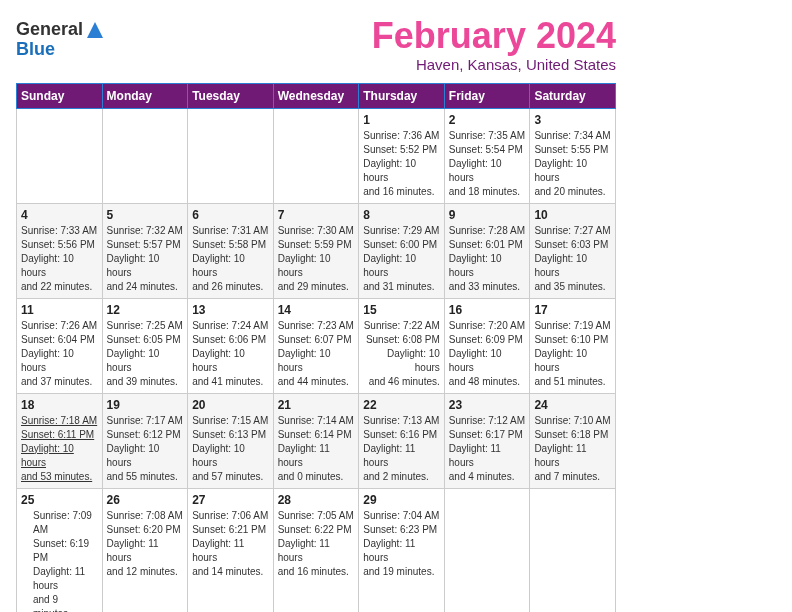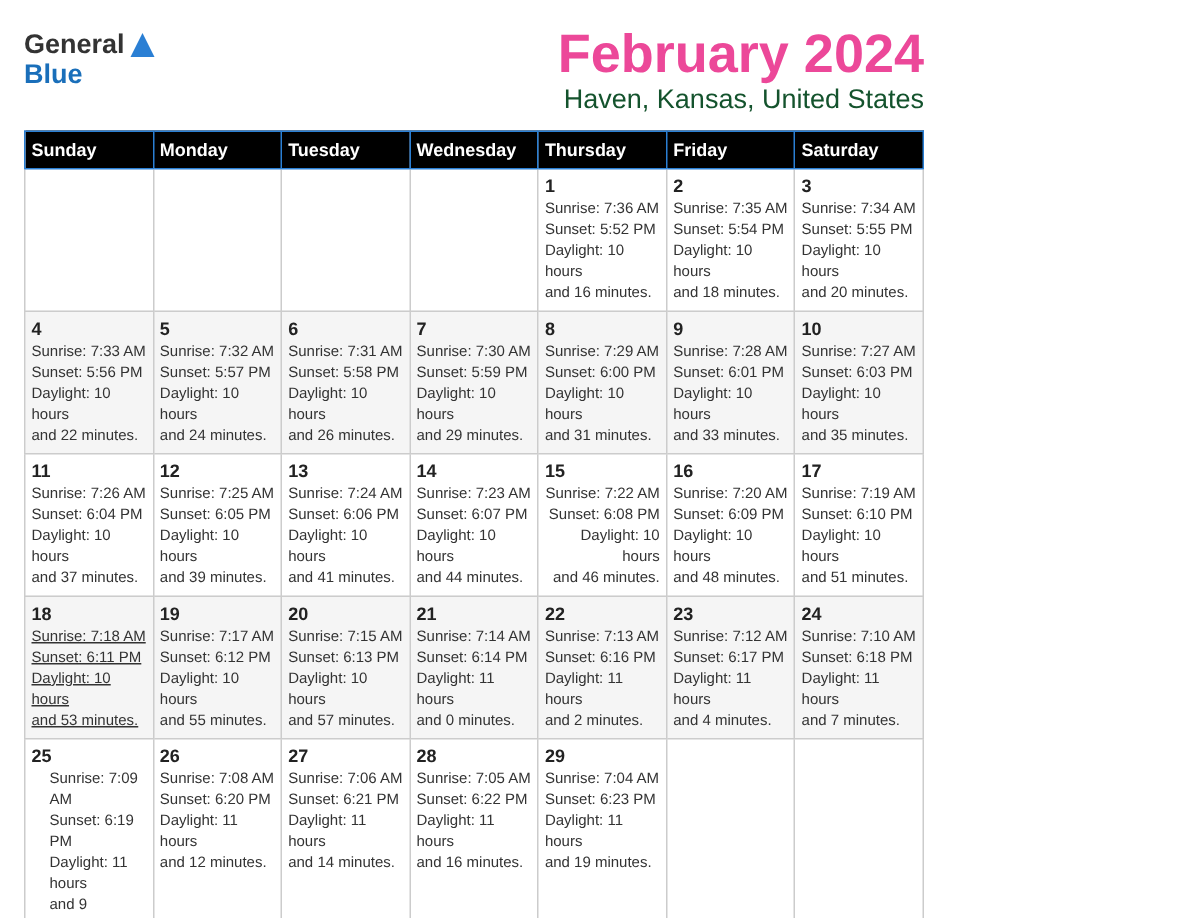--- a/index.html
+++ b/index.html
@@ -40,30 +40,30 @@
     .title-block {
       text-align: right;
     }
     .main-title {
       font-size: 36px;
       font-weight: bold;
       color: #ec4899;
       line-height: 1.1;
     }
     .subtitle {
-      font-size: 18px;
-      color: #14532d;
+      font-size: 15px;
+      color: #701a75;
     }
     table {
       width: 100%;
       border-collapse: collapse;
       table-layout: fixed;
     }
     thead tr th {
-      background: #000000;
+      background: #701a75;
       color: #fff;
       font-size: 12px;
       font-weight: bold;
       padding: 5px 4px;
       text-align: left;
       border: 1px solid #2a7fd4;
     }
     tbody tr td {
       border: 1px solid #ccc;
       vertical-align: top;

